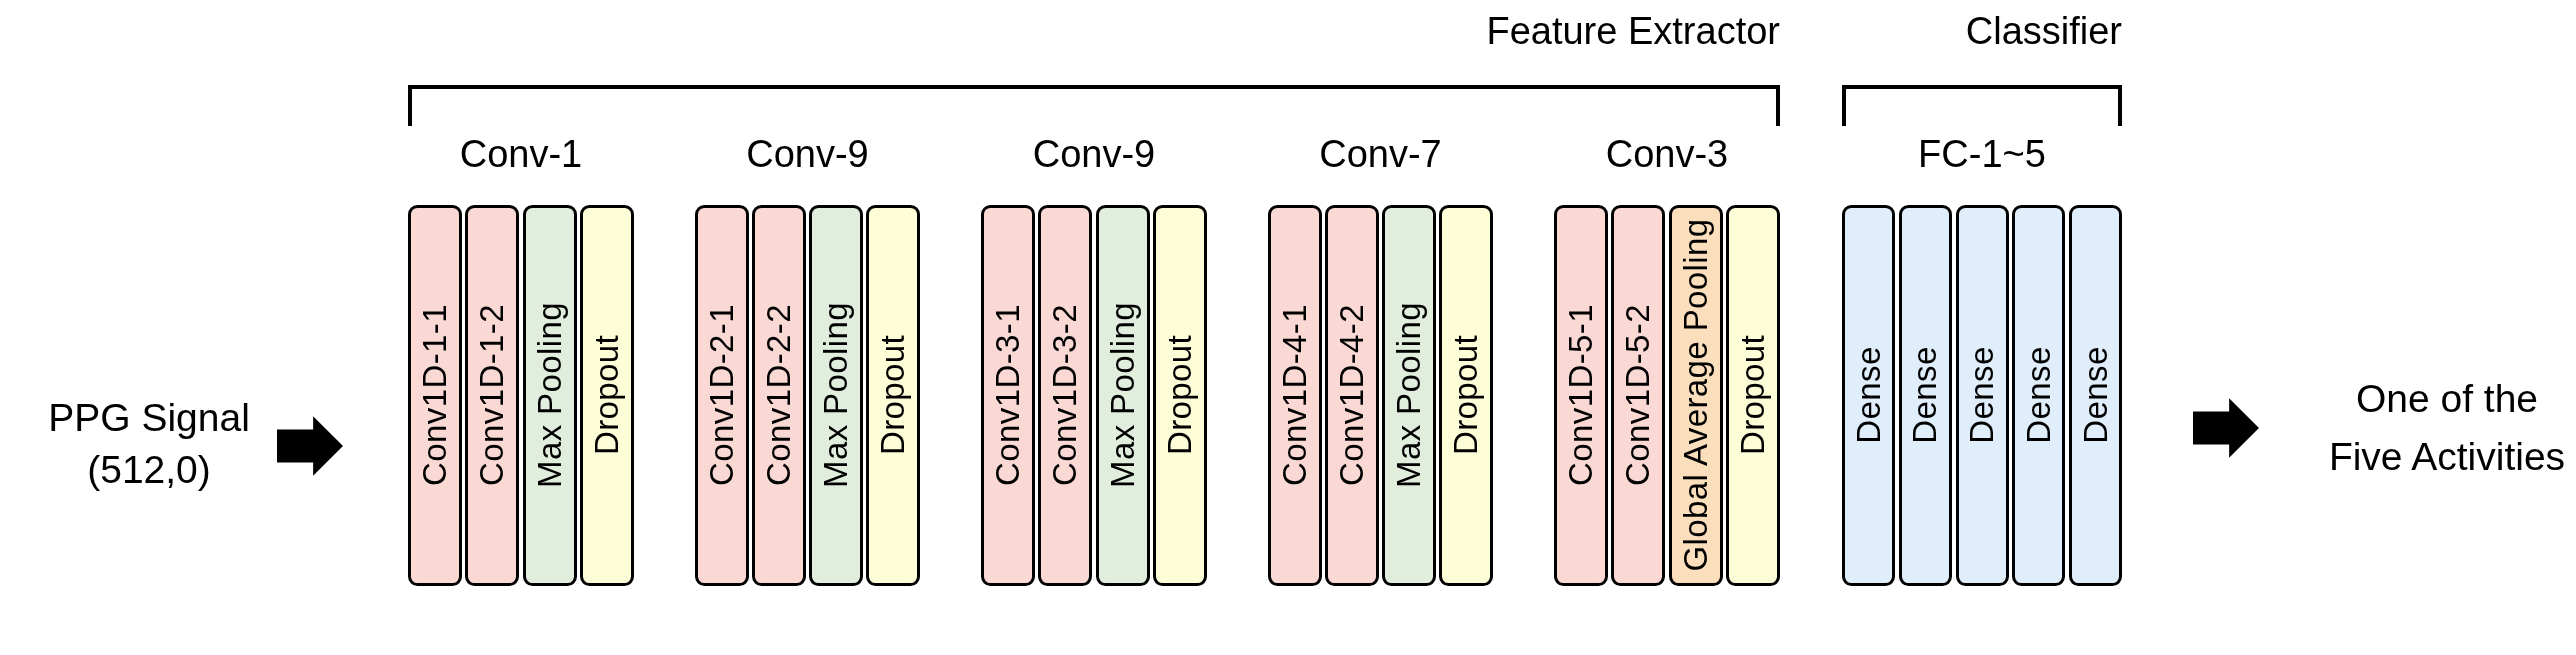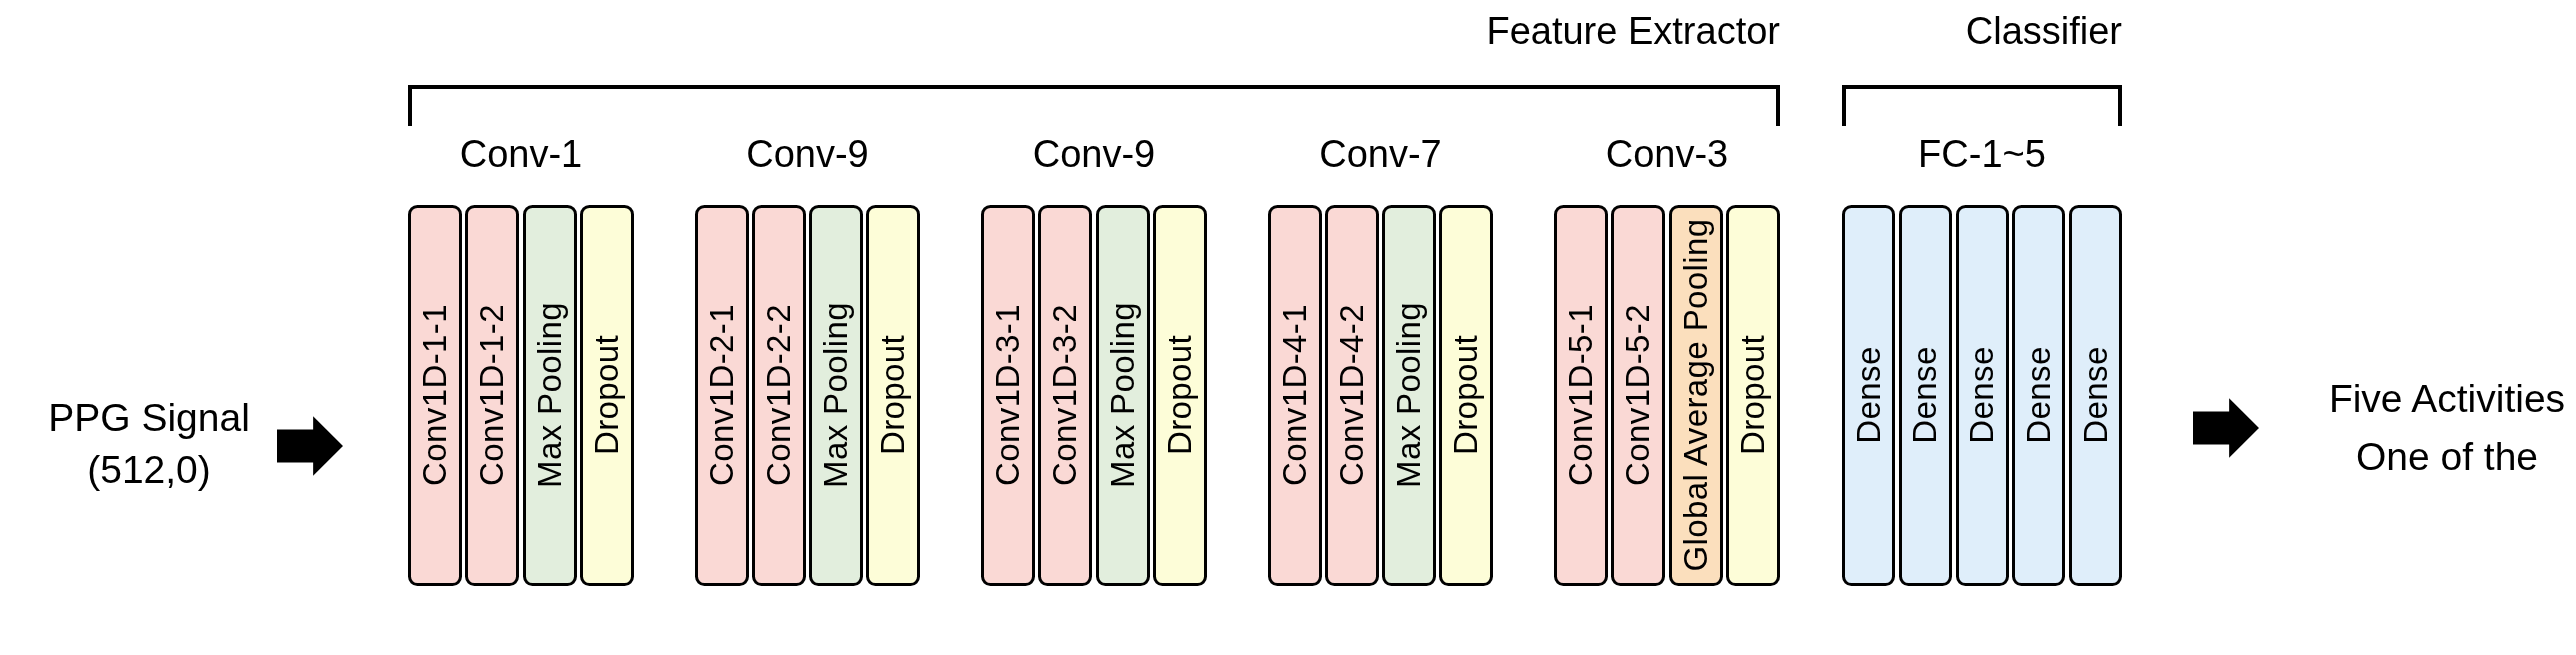--- a/index.html
+++ b/index.html
@@ -183,18 +183,18 @@
         </div>
       </div>
     </div>
   </div>
 
   <svg class="arrow arrow-out" width="66" height="60" viewBox="0 0 84 76">
     <path d="M0 17 H46 V0 L84 38 L46 76 V59 H0 Z"></path>
   </svg>
 
   <div class="io-label output-label">
+    <div>One of the</div>
     <div>Five Activities</div>
-    <div>One of the</div>
   </div>
 
 </div>
 
 
 </body></html>

